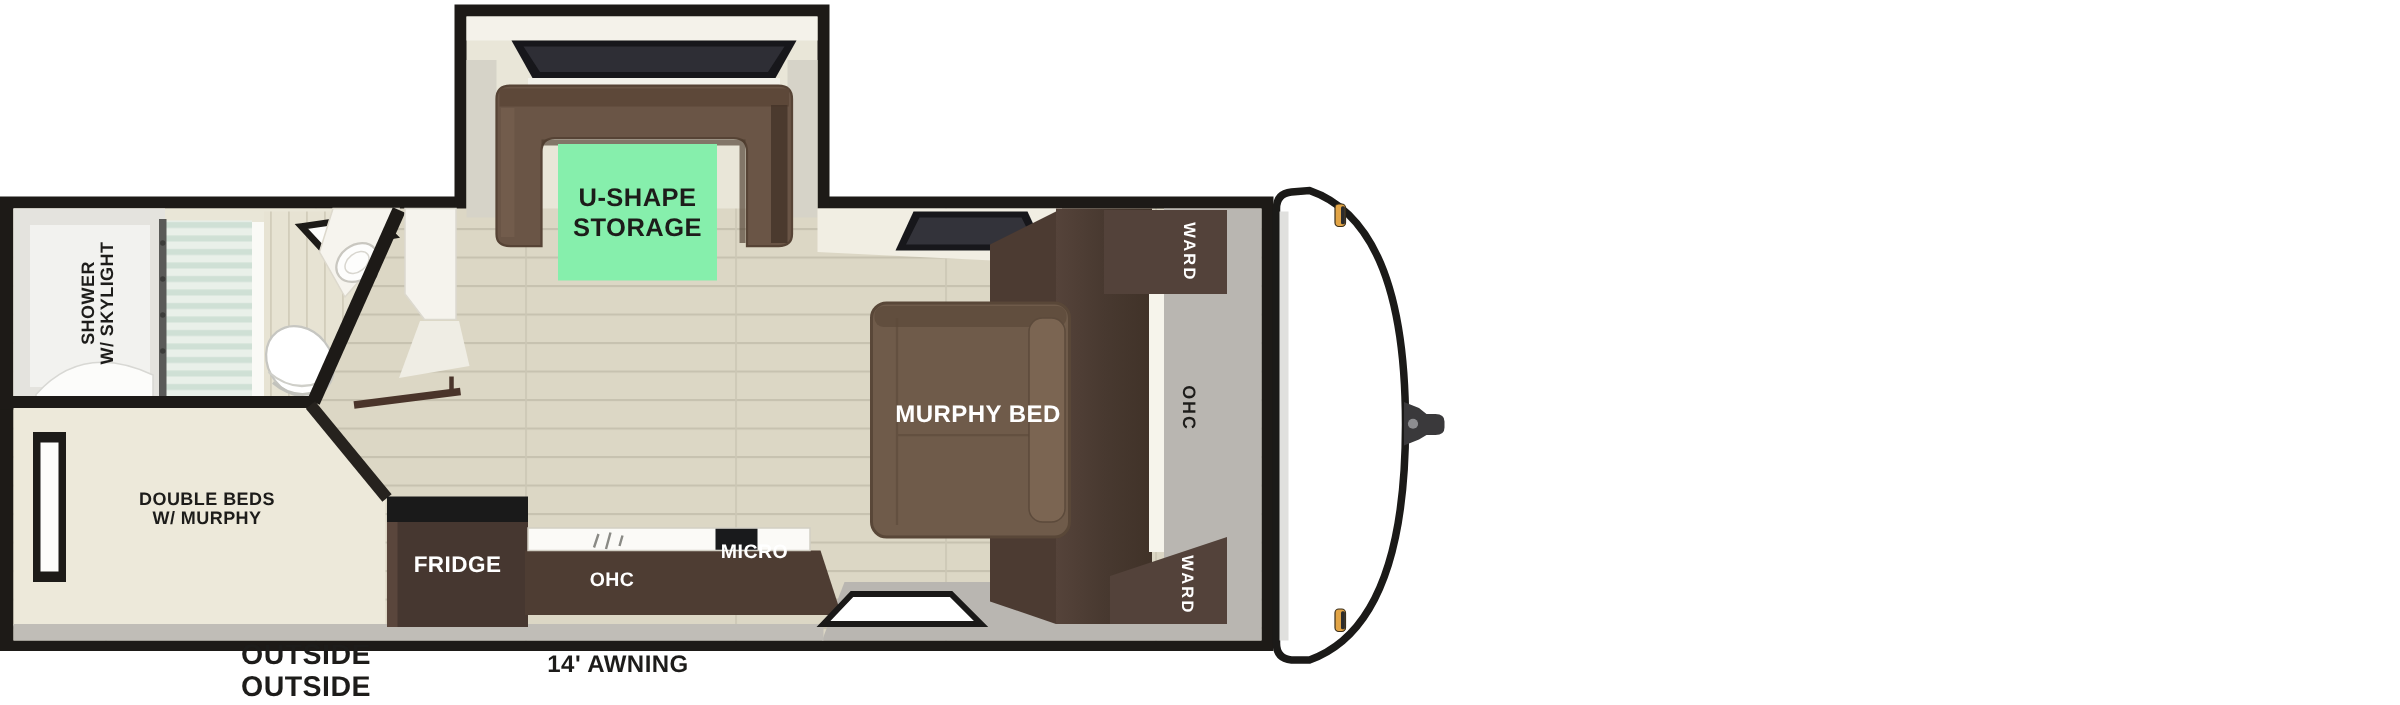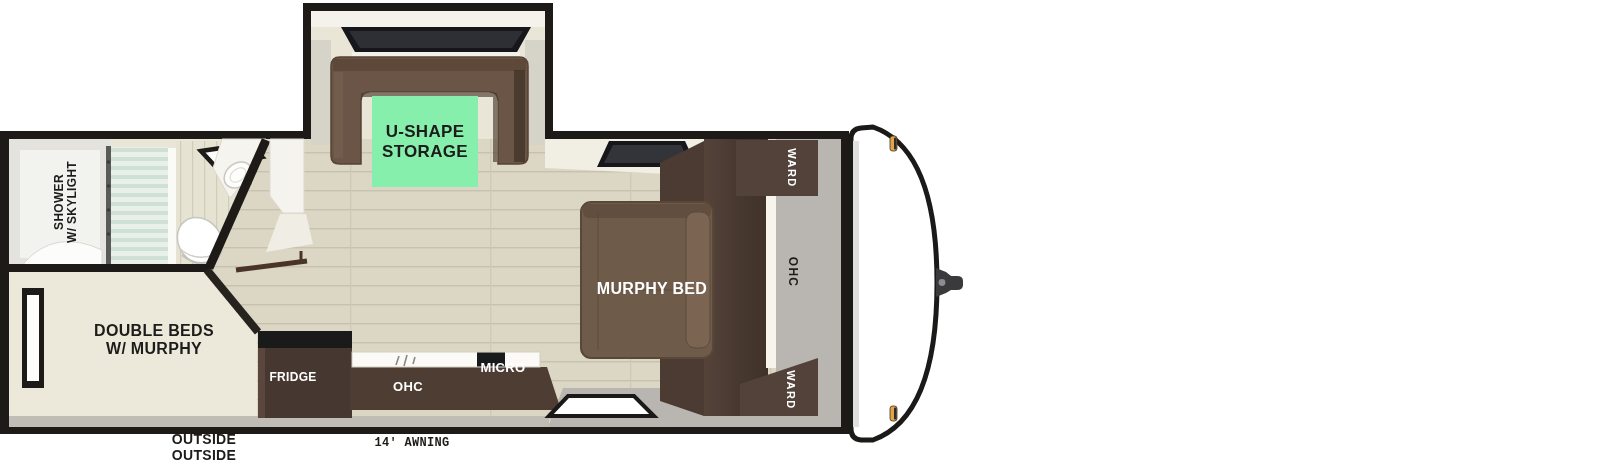--- a/index.html
+++ b/index.html
@@ -167,39 +167,39 @@
 <div class="dinette-box">
   <span>U-SHAPE</span>
   <span>STORAGE</span>
 </div>
 
 <div class="lbl ccw" style="left:66px;top:202px;font-size:12px;">
   <span>SHOWER</span>
   <span>W/ SKYLIGHT</span>
 </div>
 
-<div class="lbl" style="left:154px;top:340px;font-size:16px;">
+<div class="lbl" style="left:138px;top:340px;font-size:12px;">
   <span>DOUBLE BEDS</span>
   <span>W/ MURPHY</span>
 </div>
 
-<div class="lbl w" style="left:293px;top:378px;font-size:12px;">FRIDGE</div>
+<div class="lbl w" style="left:305px;top:378px;font-size:15px;">FRIDGE</div>
 
 <div class="lbl w" style="left:408px;top:387px;font-size:13px;">OHC</div>
 
 <div class="lbl w" style="left:503px;top:368px;font-size:13px;">MICRO</div>
 
-<div class="lbl w" style="left:652px;top:289px;font-size:16px;">MURPHY BED</div>
+<div class="lbl w" style="left:652px;top:277px;font-size:16px;">MURPHY BED</div>
 
 <div class="lbl w cw" style="left:792px;top:168px;font-size:11px;letter-spacing:1.5px;">WARD</div>
 
 <div class="lbl cw" style="left:792px;top:272px;font-size:12px;letter-spacing:1.2px;">OHC</div>
 
 <div class="lbl w cw" style="left:791px;top:390px;font-size:11px;letter-spacing:1.5px;">WARD</div>
 
-<div class="lbl" style="left:204px;top:448px;font-size:14px;">
+<div class="lbl" style="left:204px;top:448px;font-size:19px;">
   <span>OUTSIDE</span>
   <span>OUTSIDE</span>
 </div>
 
-<div class="lbl" style="left:412px;top:444px;font-size:12px;font-family:Liberation Mono, monospace;">14' AWNING</div>
+<div class="lbl" style="left:412px;top:444px;font-size:16px;">14' AWNING</div>
 
 </div>
 
 </body></html>

